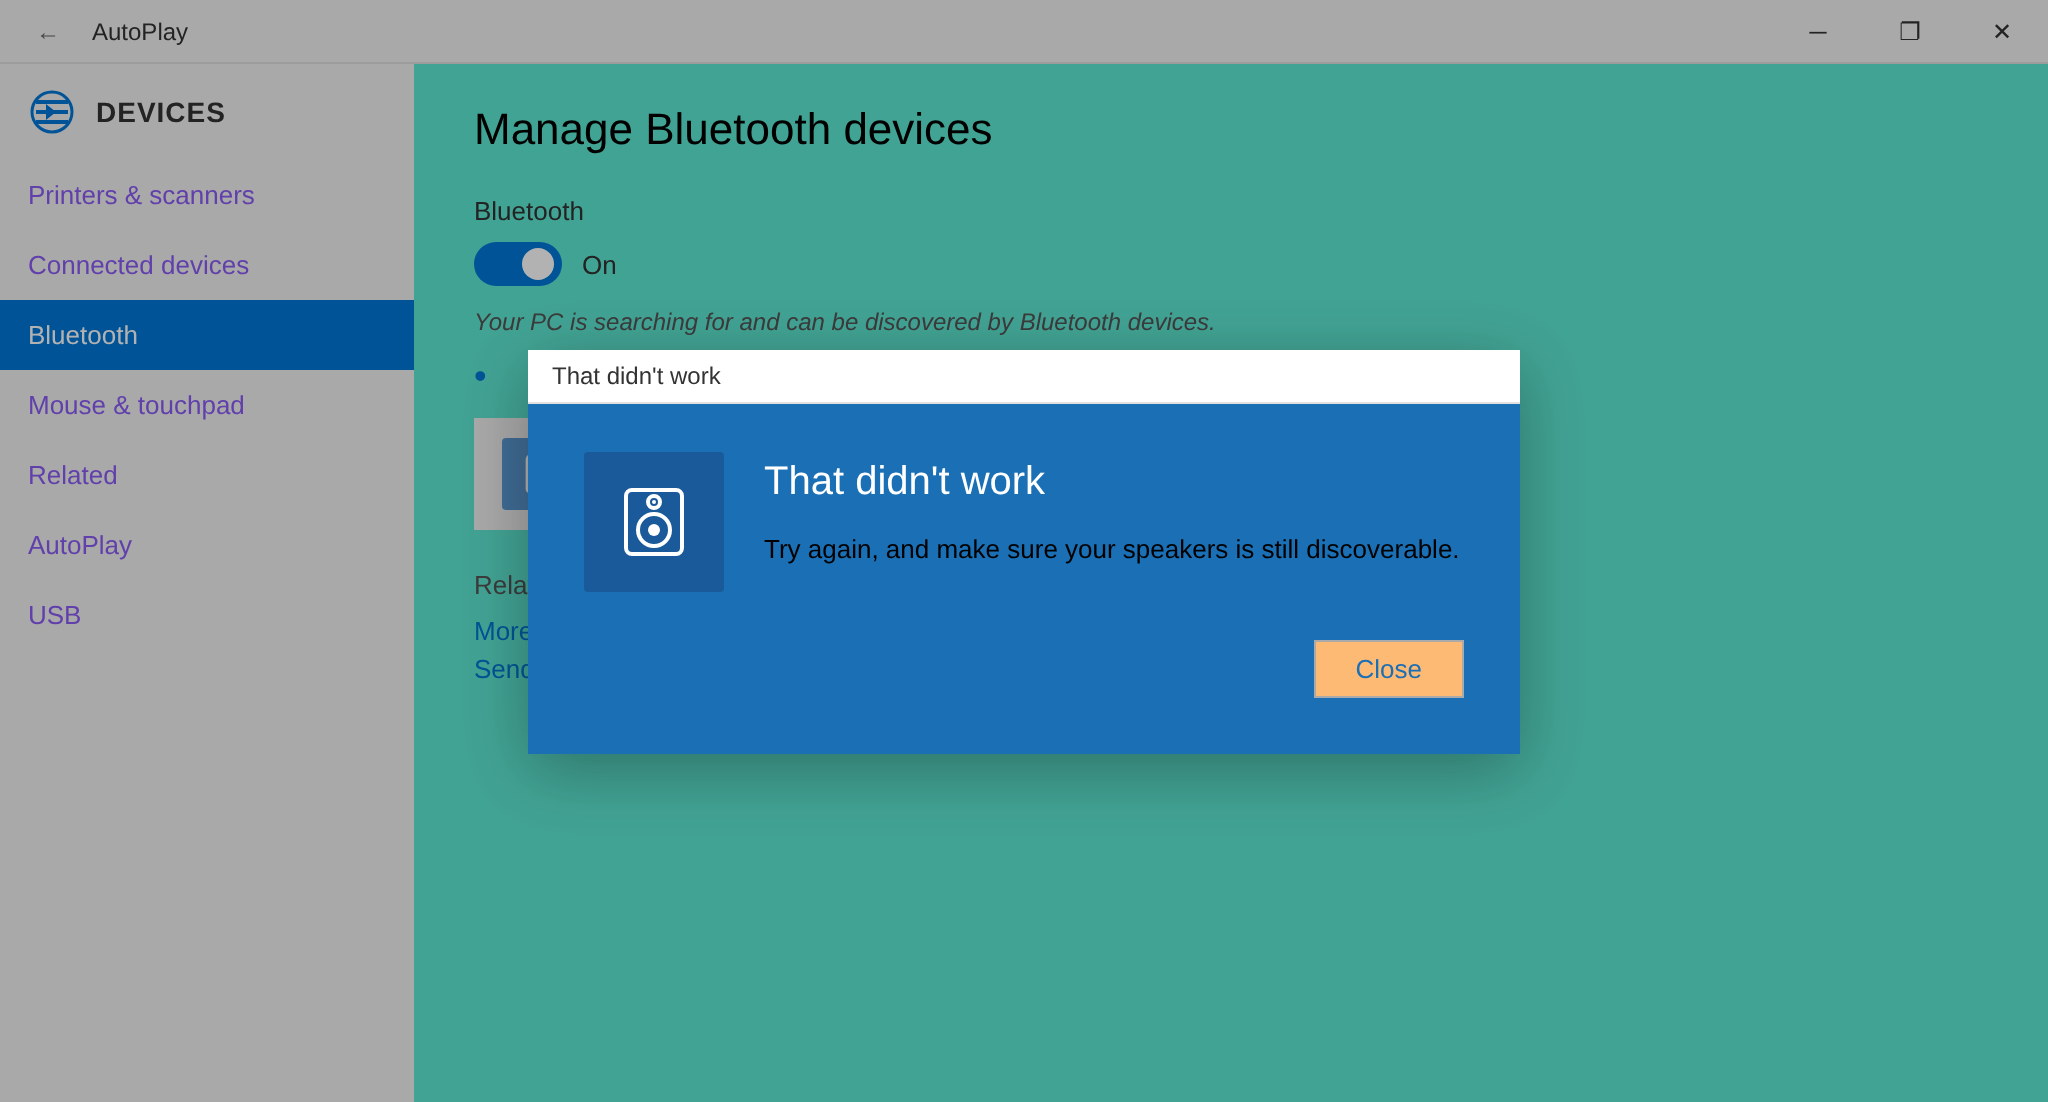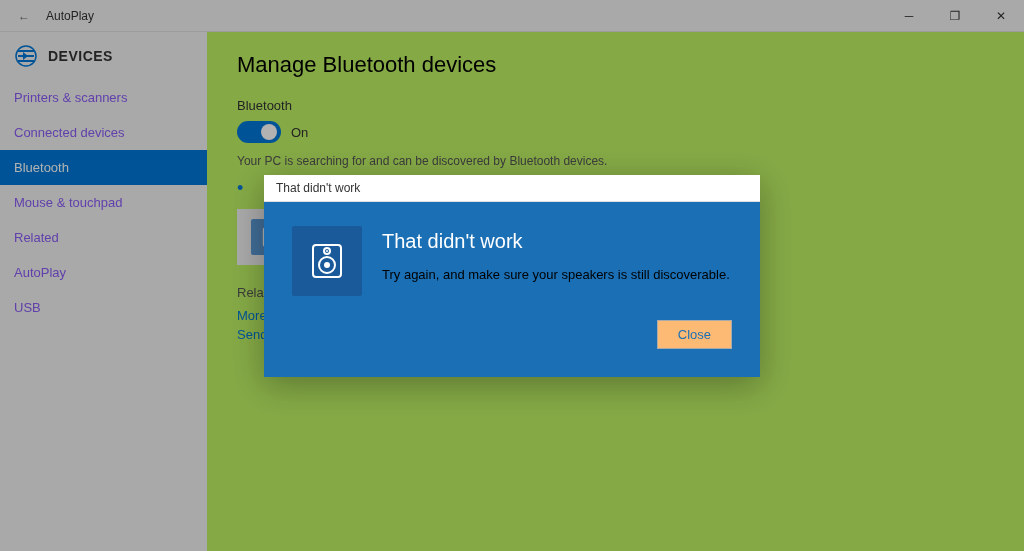--- a/index.html
+++ b/index.html
@@ -92,21 +92,21 @@
       font-size: 13px;
     }
     .sidebar-item.active {
       background: #0078d7;
       color: white;
     }
 
     
     .content {
       flex: 1;
-      background: #bef264;
+      background: #5eead4;
       padding: 20px 30px;
       overflow-y: auto;
       position: relative;
     }
     .content-title {
       font-size: 22px;
       font-weight: 300;
       color: #000;
       margin-bottom: 20px;
     }
@@ -130,21 +130,21 @@
     .toggle-knob {
       width: 16px;
       height: 16px;
       background: white;
       border-radius: 50%;
       position: absolute;
       top: 3px;
       right: 4px;
     }
     .toggle-text { font-size: 13px; color: #333; }
-    .bt-desc { font-size: 12px; color: #555; margin-bottom: 8px; line-height: 1.4; }
+    .bt-desc { font-size: 12px; color: #555; margin-bottom: 8px; line-height: 1.4; font-style: italic; }
     .bt-dots { color: #0078d7; font-size: 18px; margin-bottom: 10px; }
 
     
     .device-card {
       background: #f2f2f2;
       display: flex;
       align-items: center;
       padding: 10px 14px;
       gap: 14px;
       width: 280px;

